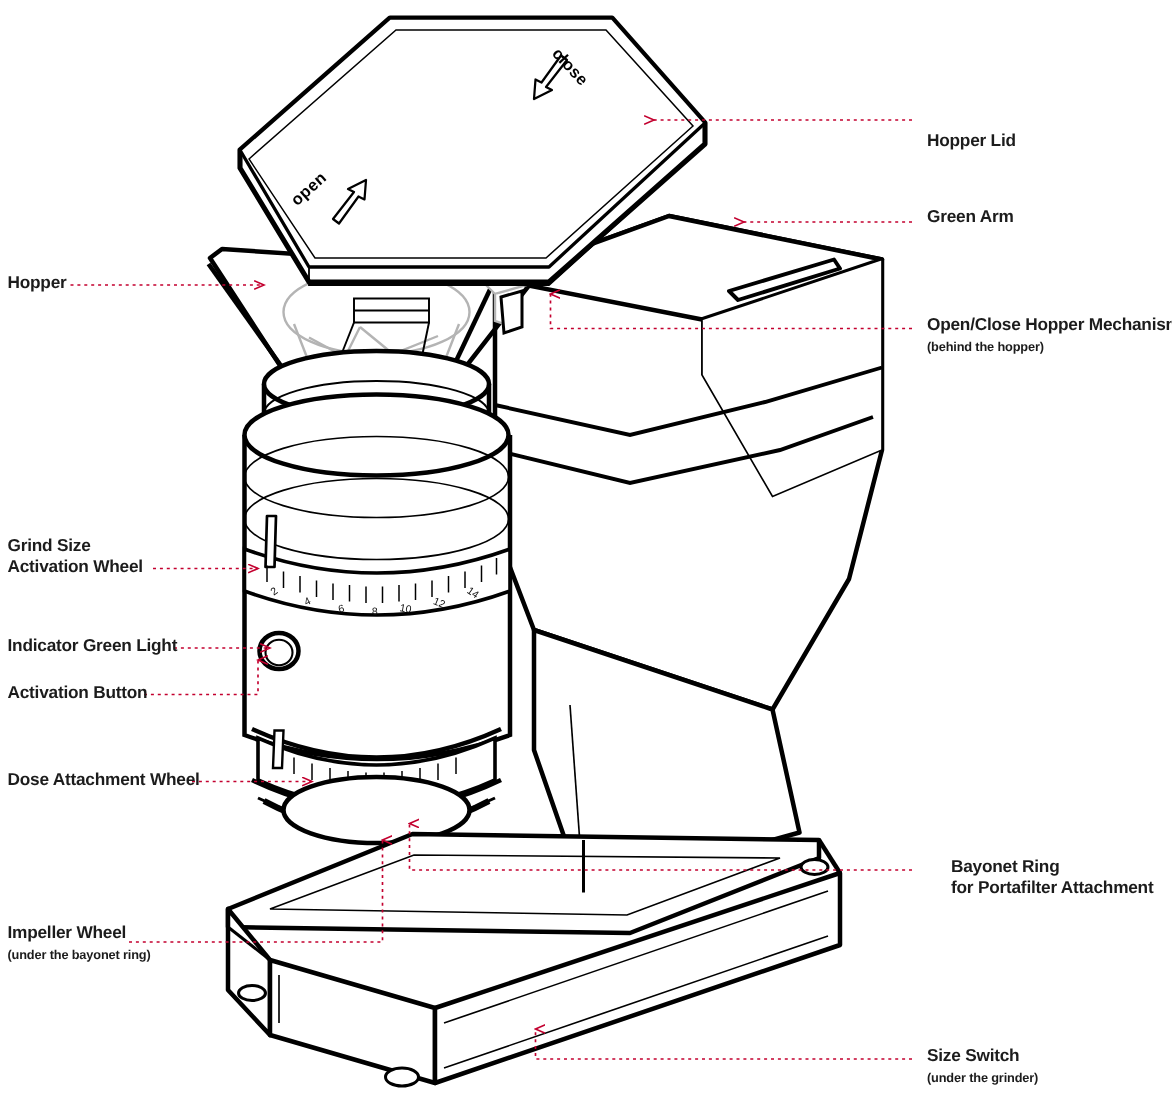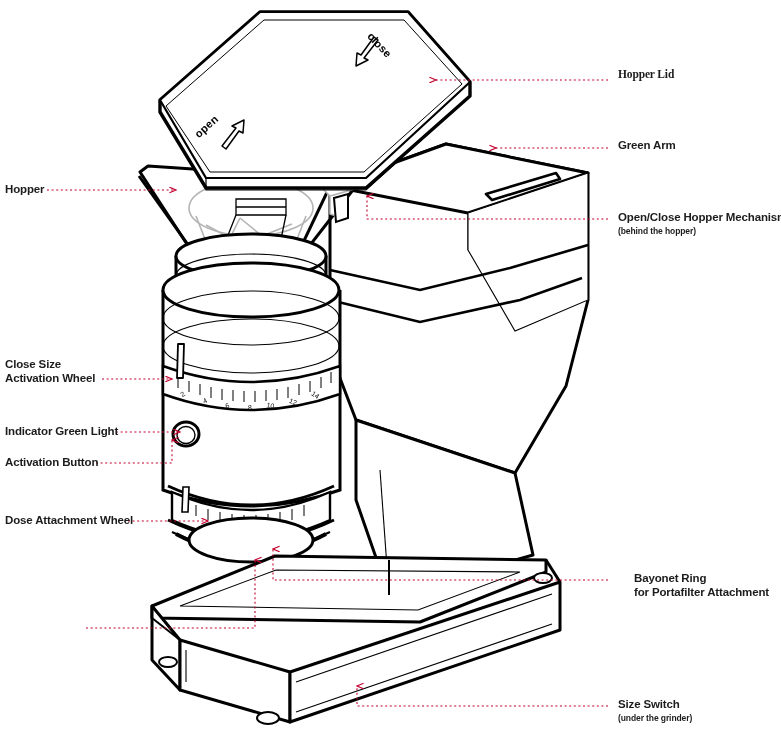--- a/index.html
+++ b/index.html
@@ -302,38 +302,42 @@
 
   <div class="lid-text" style="left:192px; top:131px; transform: rotate(-42deg); transform-origin: left top;">open</div>
 
   <div class="lid-text" style="left:374px; top:30px; transform: rotate(47deg); transform-origin: left top;">close</div>
 
   <div class="callout left" style="left:5px; top:183px;">
     <span>Hopper</span>
   </div>
 
   <div class="callout left" style="left:5px; top:358px;">
-    <span>Close Size</span><br>
+    <span>Grind Size</span><br>
     <span>Activation Wheel</span>
   </div>
 
   <div class="callout left" style="left:5px; top:425px;">
     <span>Indicator Green Light</span>
   </div>
 
   <div class="callout left" style="left:5px; top:456px;">
     <span>Activation Button</span>
   </div>
 
   <div class="callout left" style="left:5px; top:514px;">
     <span>Dose Attachment Wheel</span>
   </div>
 
-
-  <div class="callout right" style="left:618px; top:68px;font-family:Liberation Serif, serif;">
+  <div class="callout left" style="left:5px; top:616px;">
+    <span>Impeller Wheel</span>
+    <span class="sub">(under the bayonet ring)</span>
+  </div>
+
+  <div class="callout right" style="left:618px; top:88px;">
     <span>Hopper Lid</span>
   </div>
 
   <div class="callout right" style="left:618px; top:139px;">
     <span>Green Arm</span>
   </div>
 
   <div class="callout right" style="left:618px; top:211px;">
     <span>Open/Close Hopper Mechanism</span>
     <span class="sub">(behind the hopper)</span>

